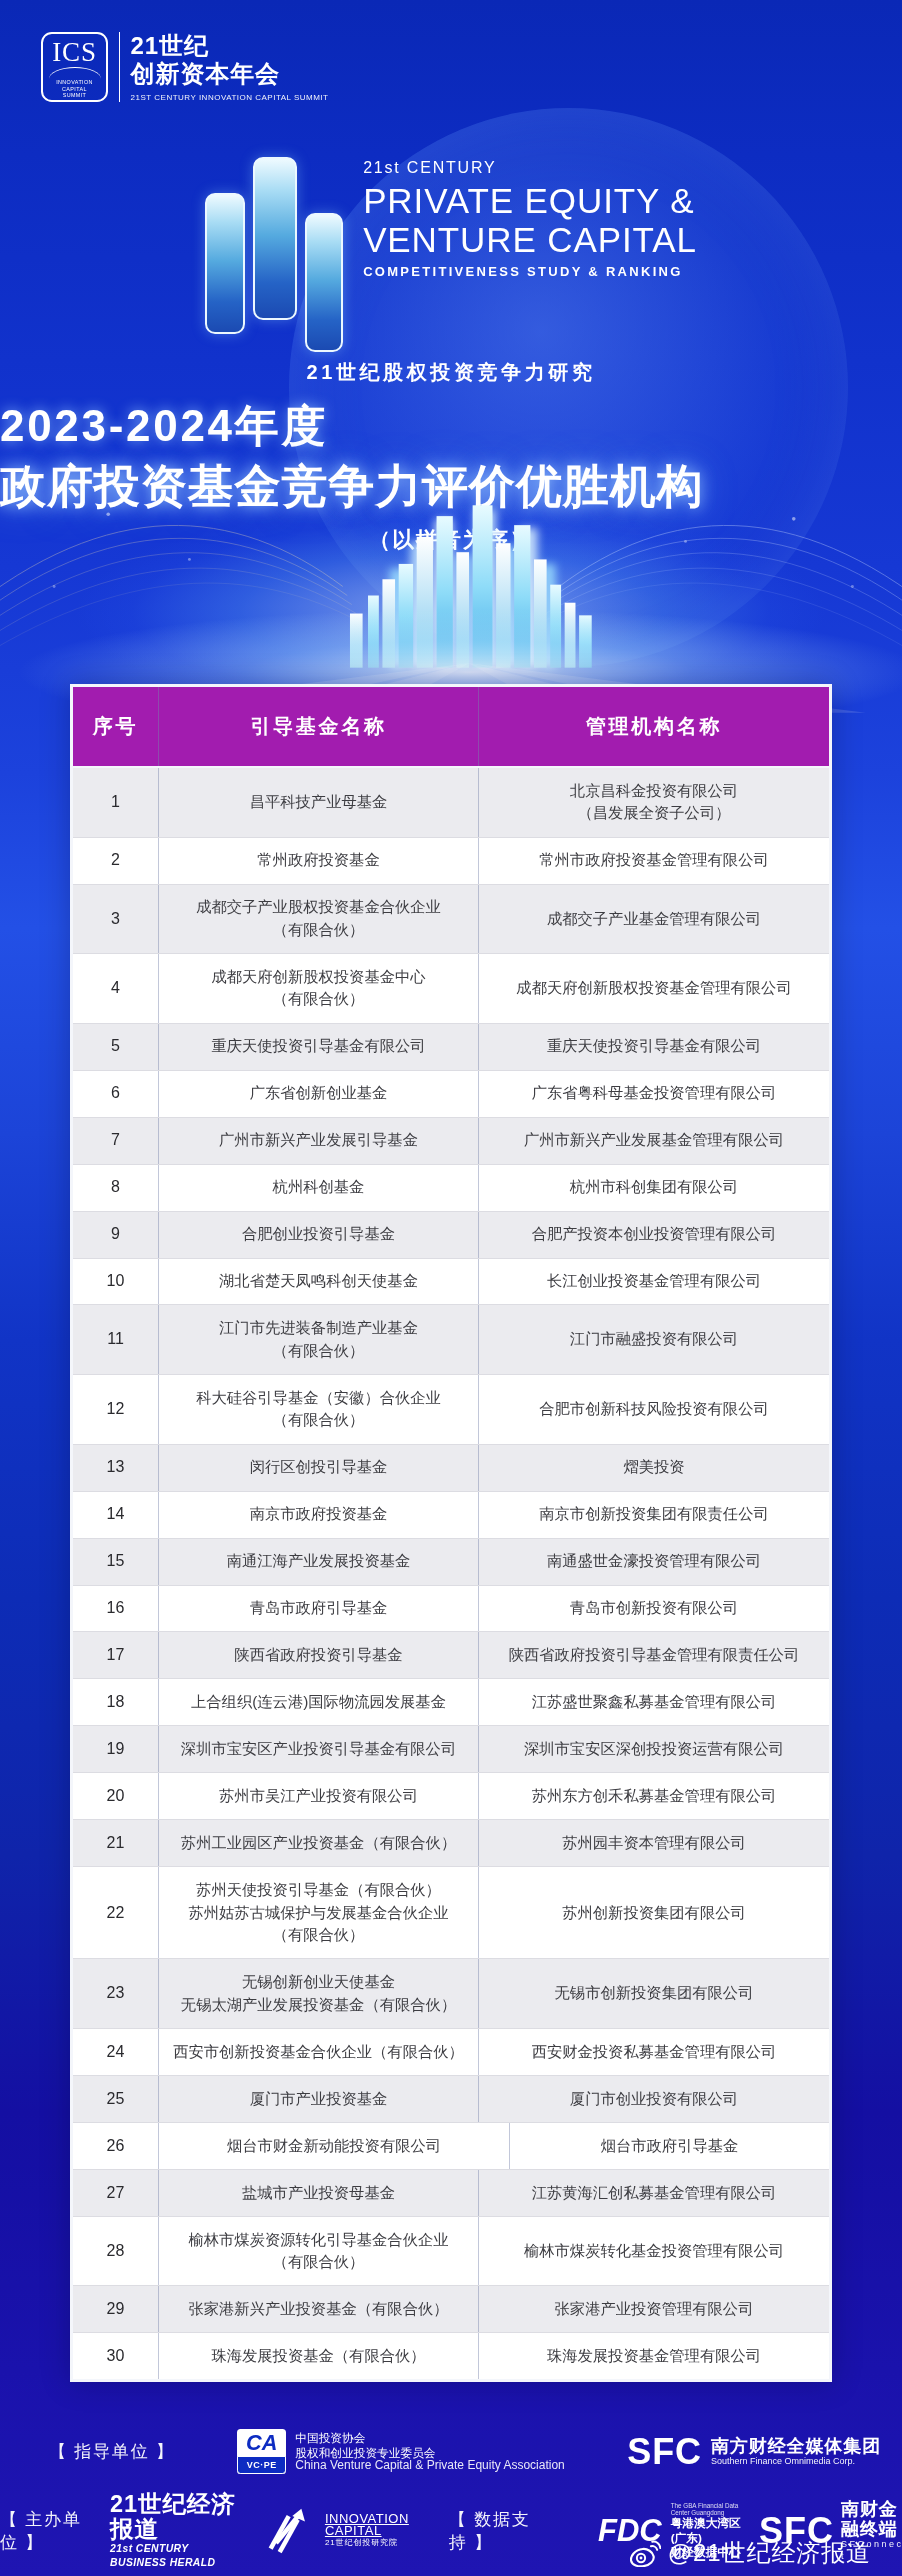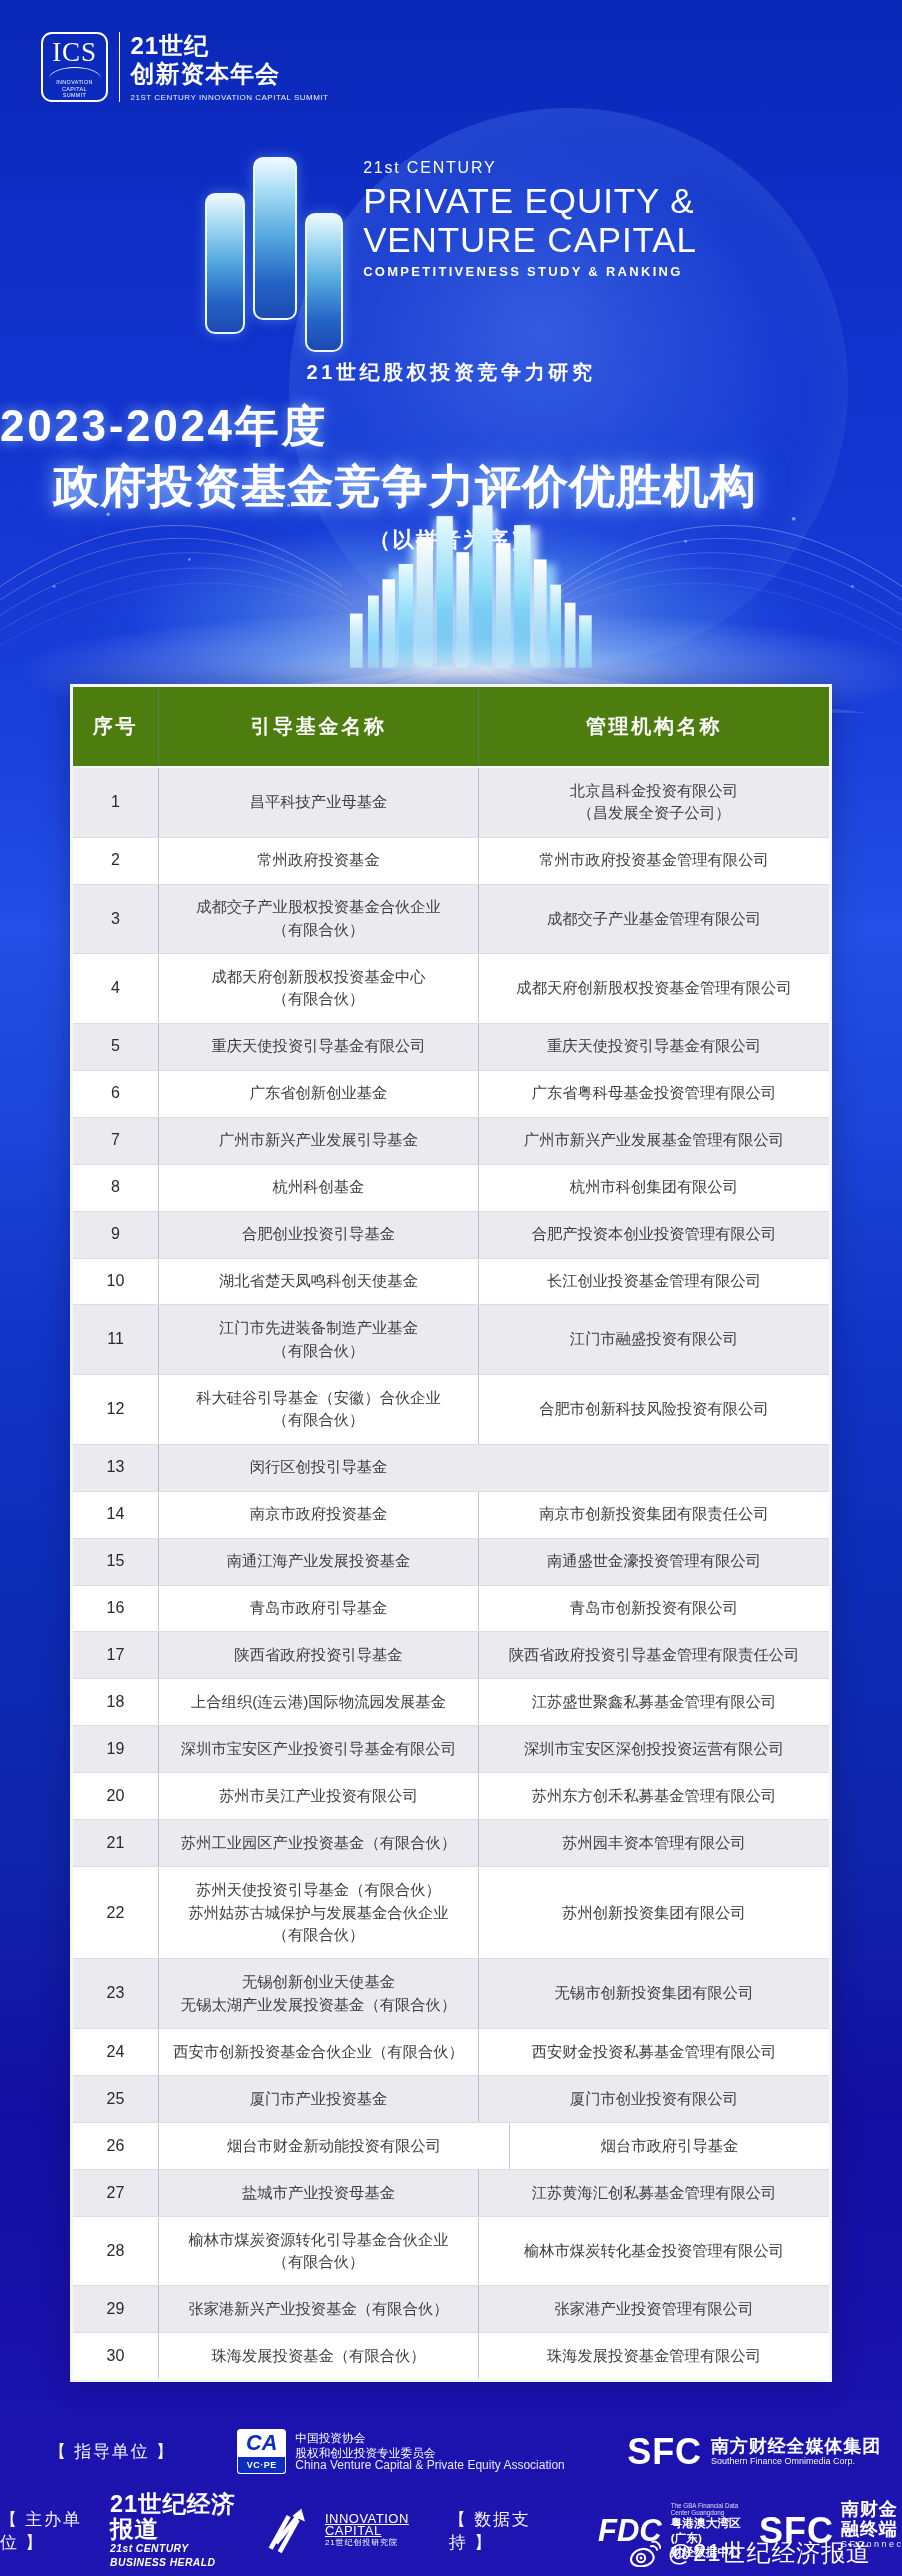--- a/index.html
+++ b/index.html
@@ -48,35 +48,35 @@
   .hero-text{padding-top:7.2px;}
   .logo-top{font-size:16px;letter-spacing:1.8px;margin-bottom:3.6px;}
   .logo-main{font-size:35px;line-height:39px;letter-spacing:0.9px;font-weight:400;}
   .logo-sub{font-size:13px;letter-spacing:2.3px;margin-top:5.4px;font-weight:bold;}
 
   .study-label{position:absolute;top:359px;width:902px;text-align:center;
     font-size:20px;font-weight:bold;letter-spacing:3.6px;}
   .period{position:absolute;top:397px;width:902px;
     font-size:44px;font-weight:900;letter-spacing:2.7px;
     text-shadow:0 0 12.6px rgba(150,200,255,.8);}
-  .main-title{position:absolute;top:456px;width:810px;text-align:center;
+  .main-title{position:absolute;top:456px;width:810px;
     font-size:46px;font-weight:900;letter-spacing:0.9px;
     text-shadow:0 0 14.4px rgba(160,205,255,.95),0 0 32px rgba(90,150,255,.7);}
   .order-note{position:absolute;top:525px;width:902px;text-align:center;
     font-size:21.7px;font-weight:bold;letter-spacing:1.8px;}
 
   .skyline{position:absolute;top:478px;left:0;pointer-events:none;}
 
   
   .award-table{
     position:absolute;top:684px;left:70px;width:762px;
     border:3.6px solid #f4f6fb;background:#fff;box-sizing:border-box;
     box-shadow:0 0 27px rgba(0,0,30,.25);
   }
-  .thead{display:flex;background:#4d7c0f;border-bottom:2.7px solid #f4f6fb;}
+  .thead{display:flex;background:#a21caf;border-bottom:2.7px solid #f4f6fb;}
   .th{color:#fff;font-size:20px;font-weight:bold;letter-spacing:2.7px;
     display:flex;align-items:center;justify-content:center;
     min-height:79px;box-sizing:border-box;}
   .col-no{width:85px;flex:none;}
   .col-fund{width:320px;flex:none;}
   .col-mgr{flex:1;}
   .th.col-fund,.td.col-fund{border-left:0.9px solid rgba(120,130,170,.45);}
   .th.col-mgr,.td.col-mgr{border-left:0.9px solid rgba(120,130,170,.45);}
   .trow{display:flex;background:#fff;border-top:0.9px solid #dcdce2;}
   .trow:first-child{border-top:none;}
@@ -325,20 +325,21 @@
     <div class="trow">
       <div class="td col-no">12</div>
       <div class="td col-fund">科大硅谷引导基金（安徽）合伙企业
 （有限合伙）</div>
       <div class="td col-mgr">合肥市创新科技风险投资有限公司</div>
     </div>
 
     <div class="trow alt">
       <div class="td col-no">13</div>
       <div class="td col-fund">闵行区创投引导基金</div>
+      <div class="td col-mgr">熠美投资</div>
     </div>
 
     <div class="trow">
       <div class="td col-no">14</div>
       <div class="td col-fund">南京市政府投资基金</div>
       <div class="td col-mgr">南京市创新投资集团有限责任公司</div>
     </div>
 
     <div class="trow alt">
       <div class="td col-no">15</div>

